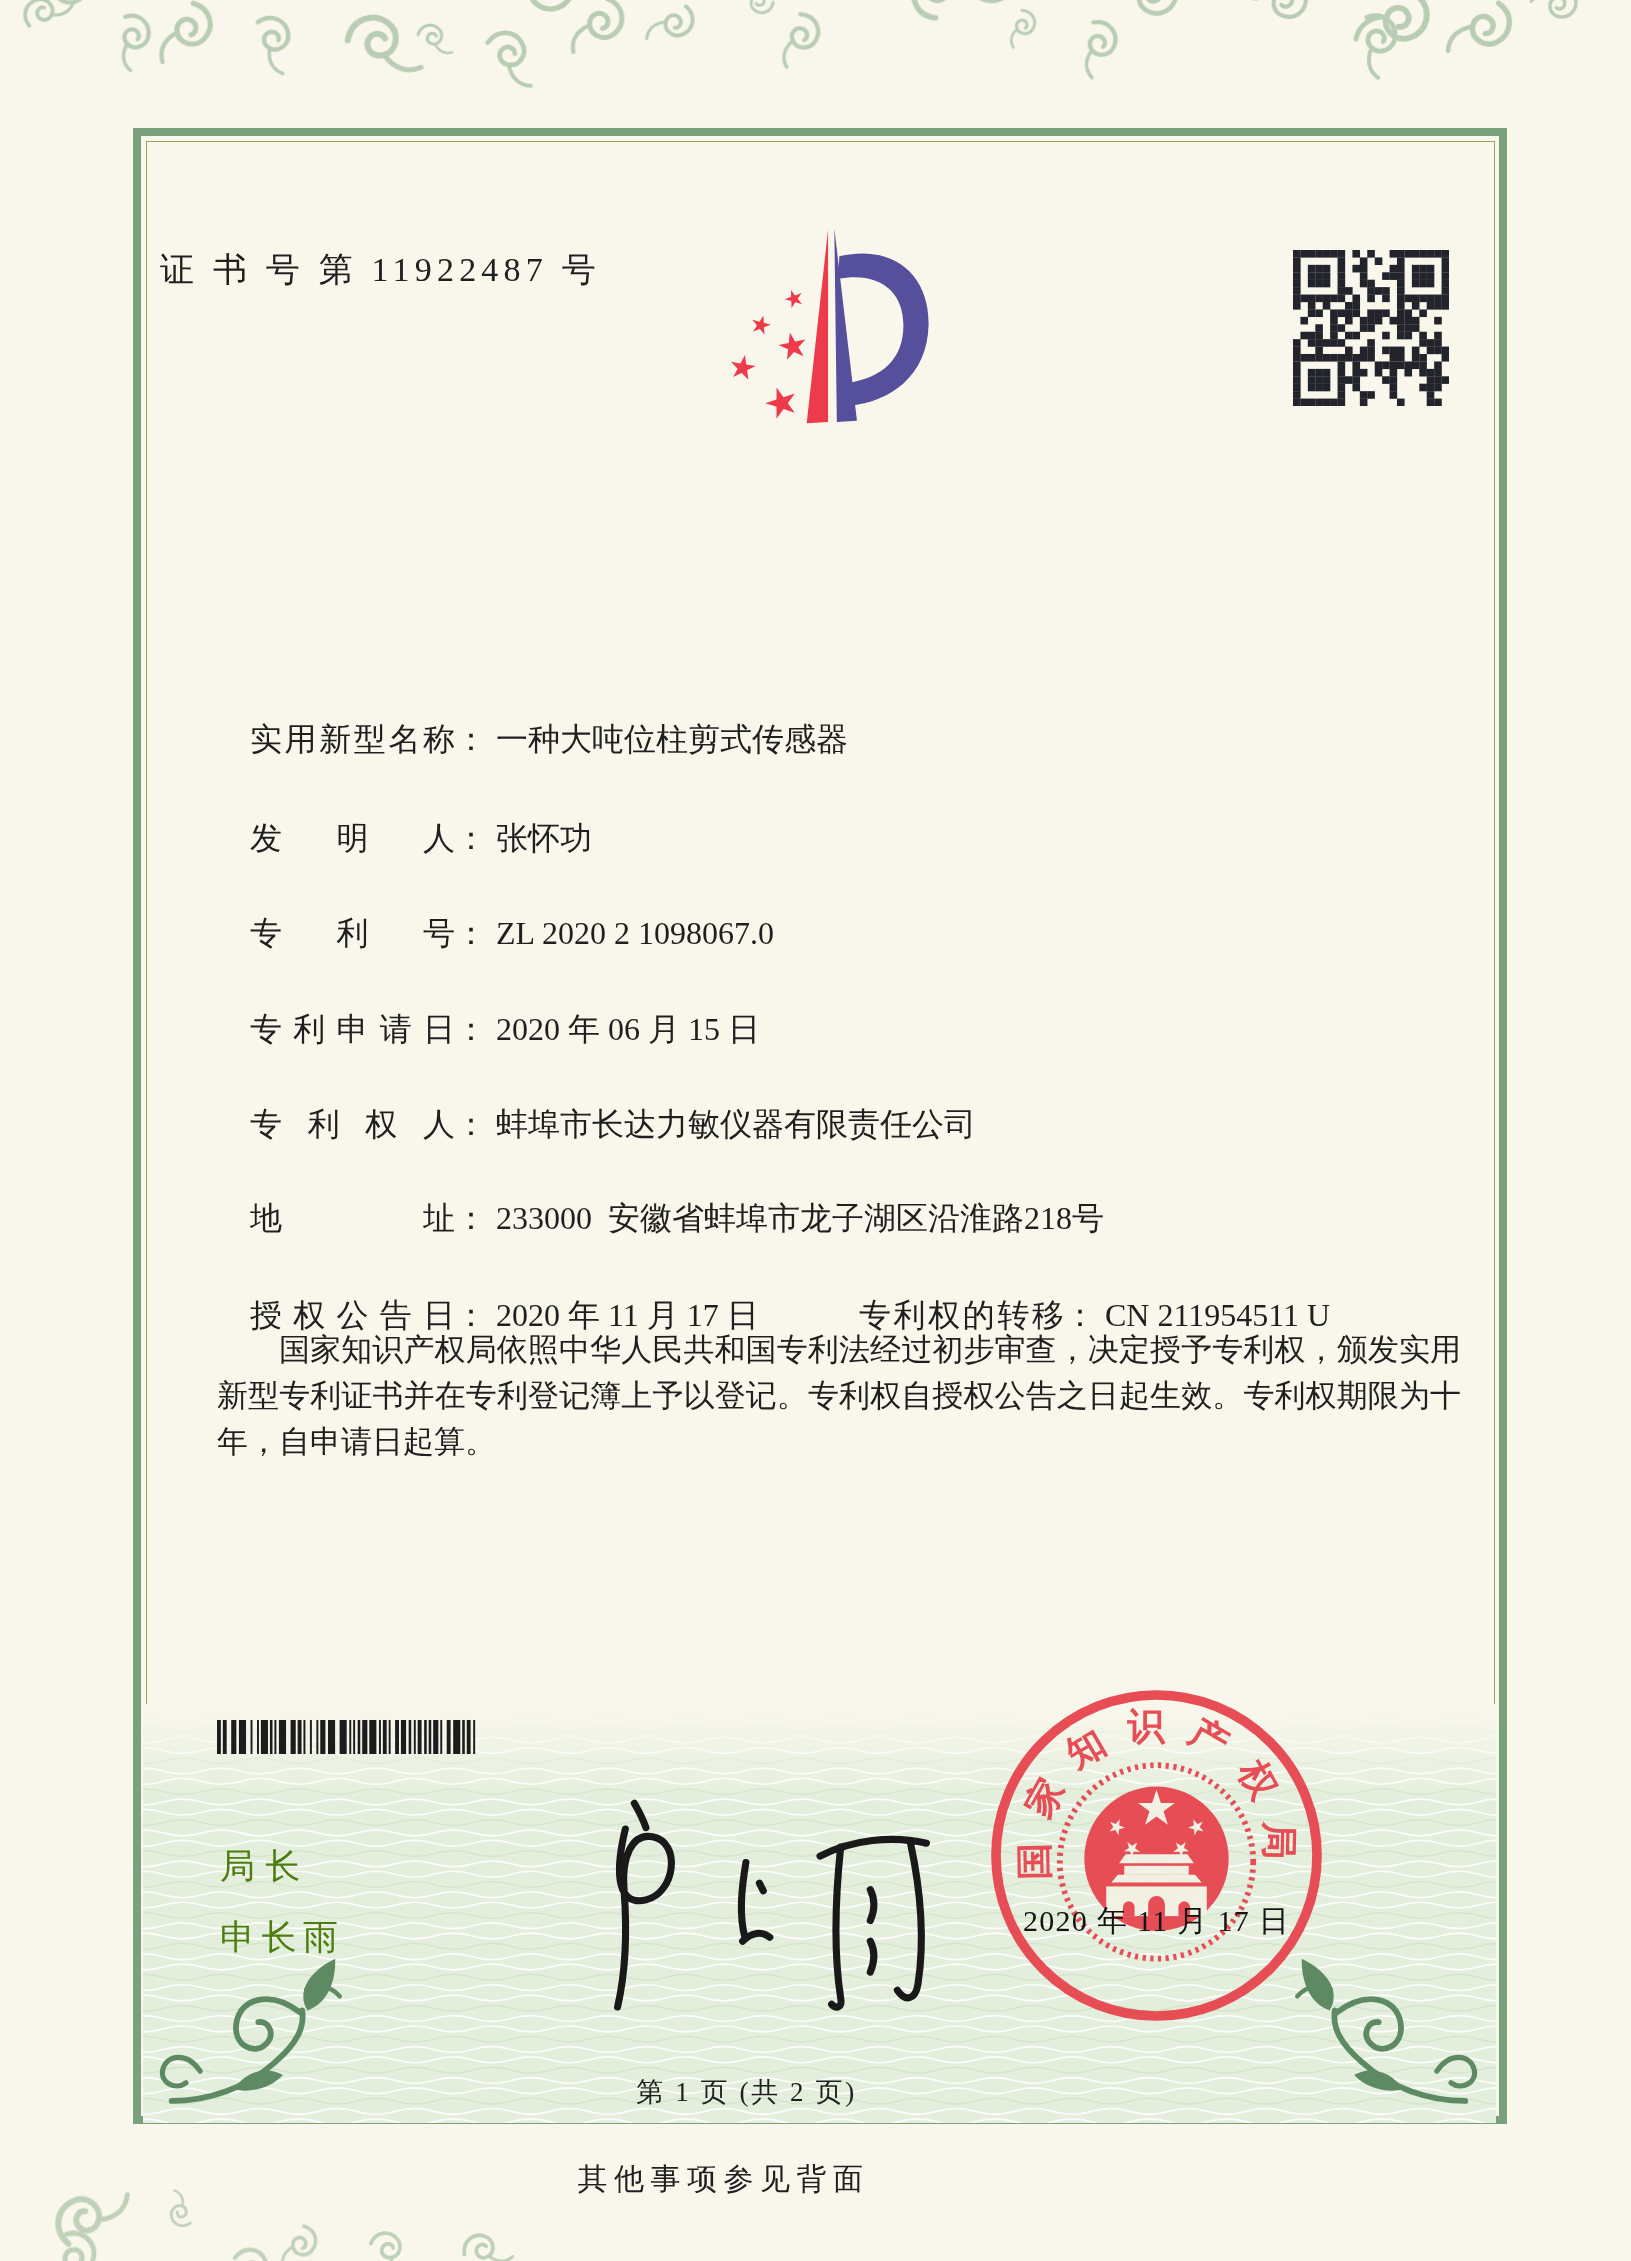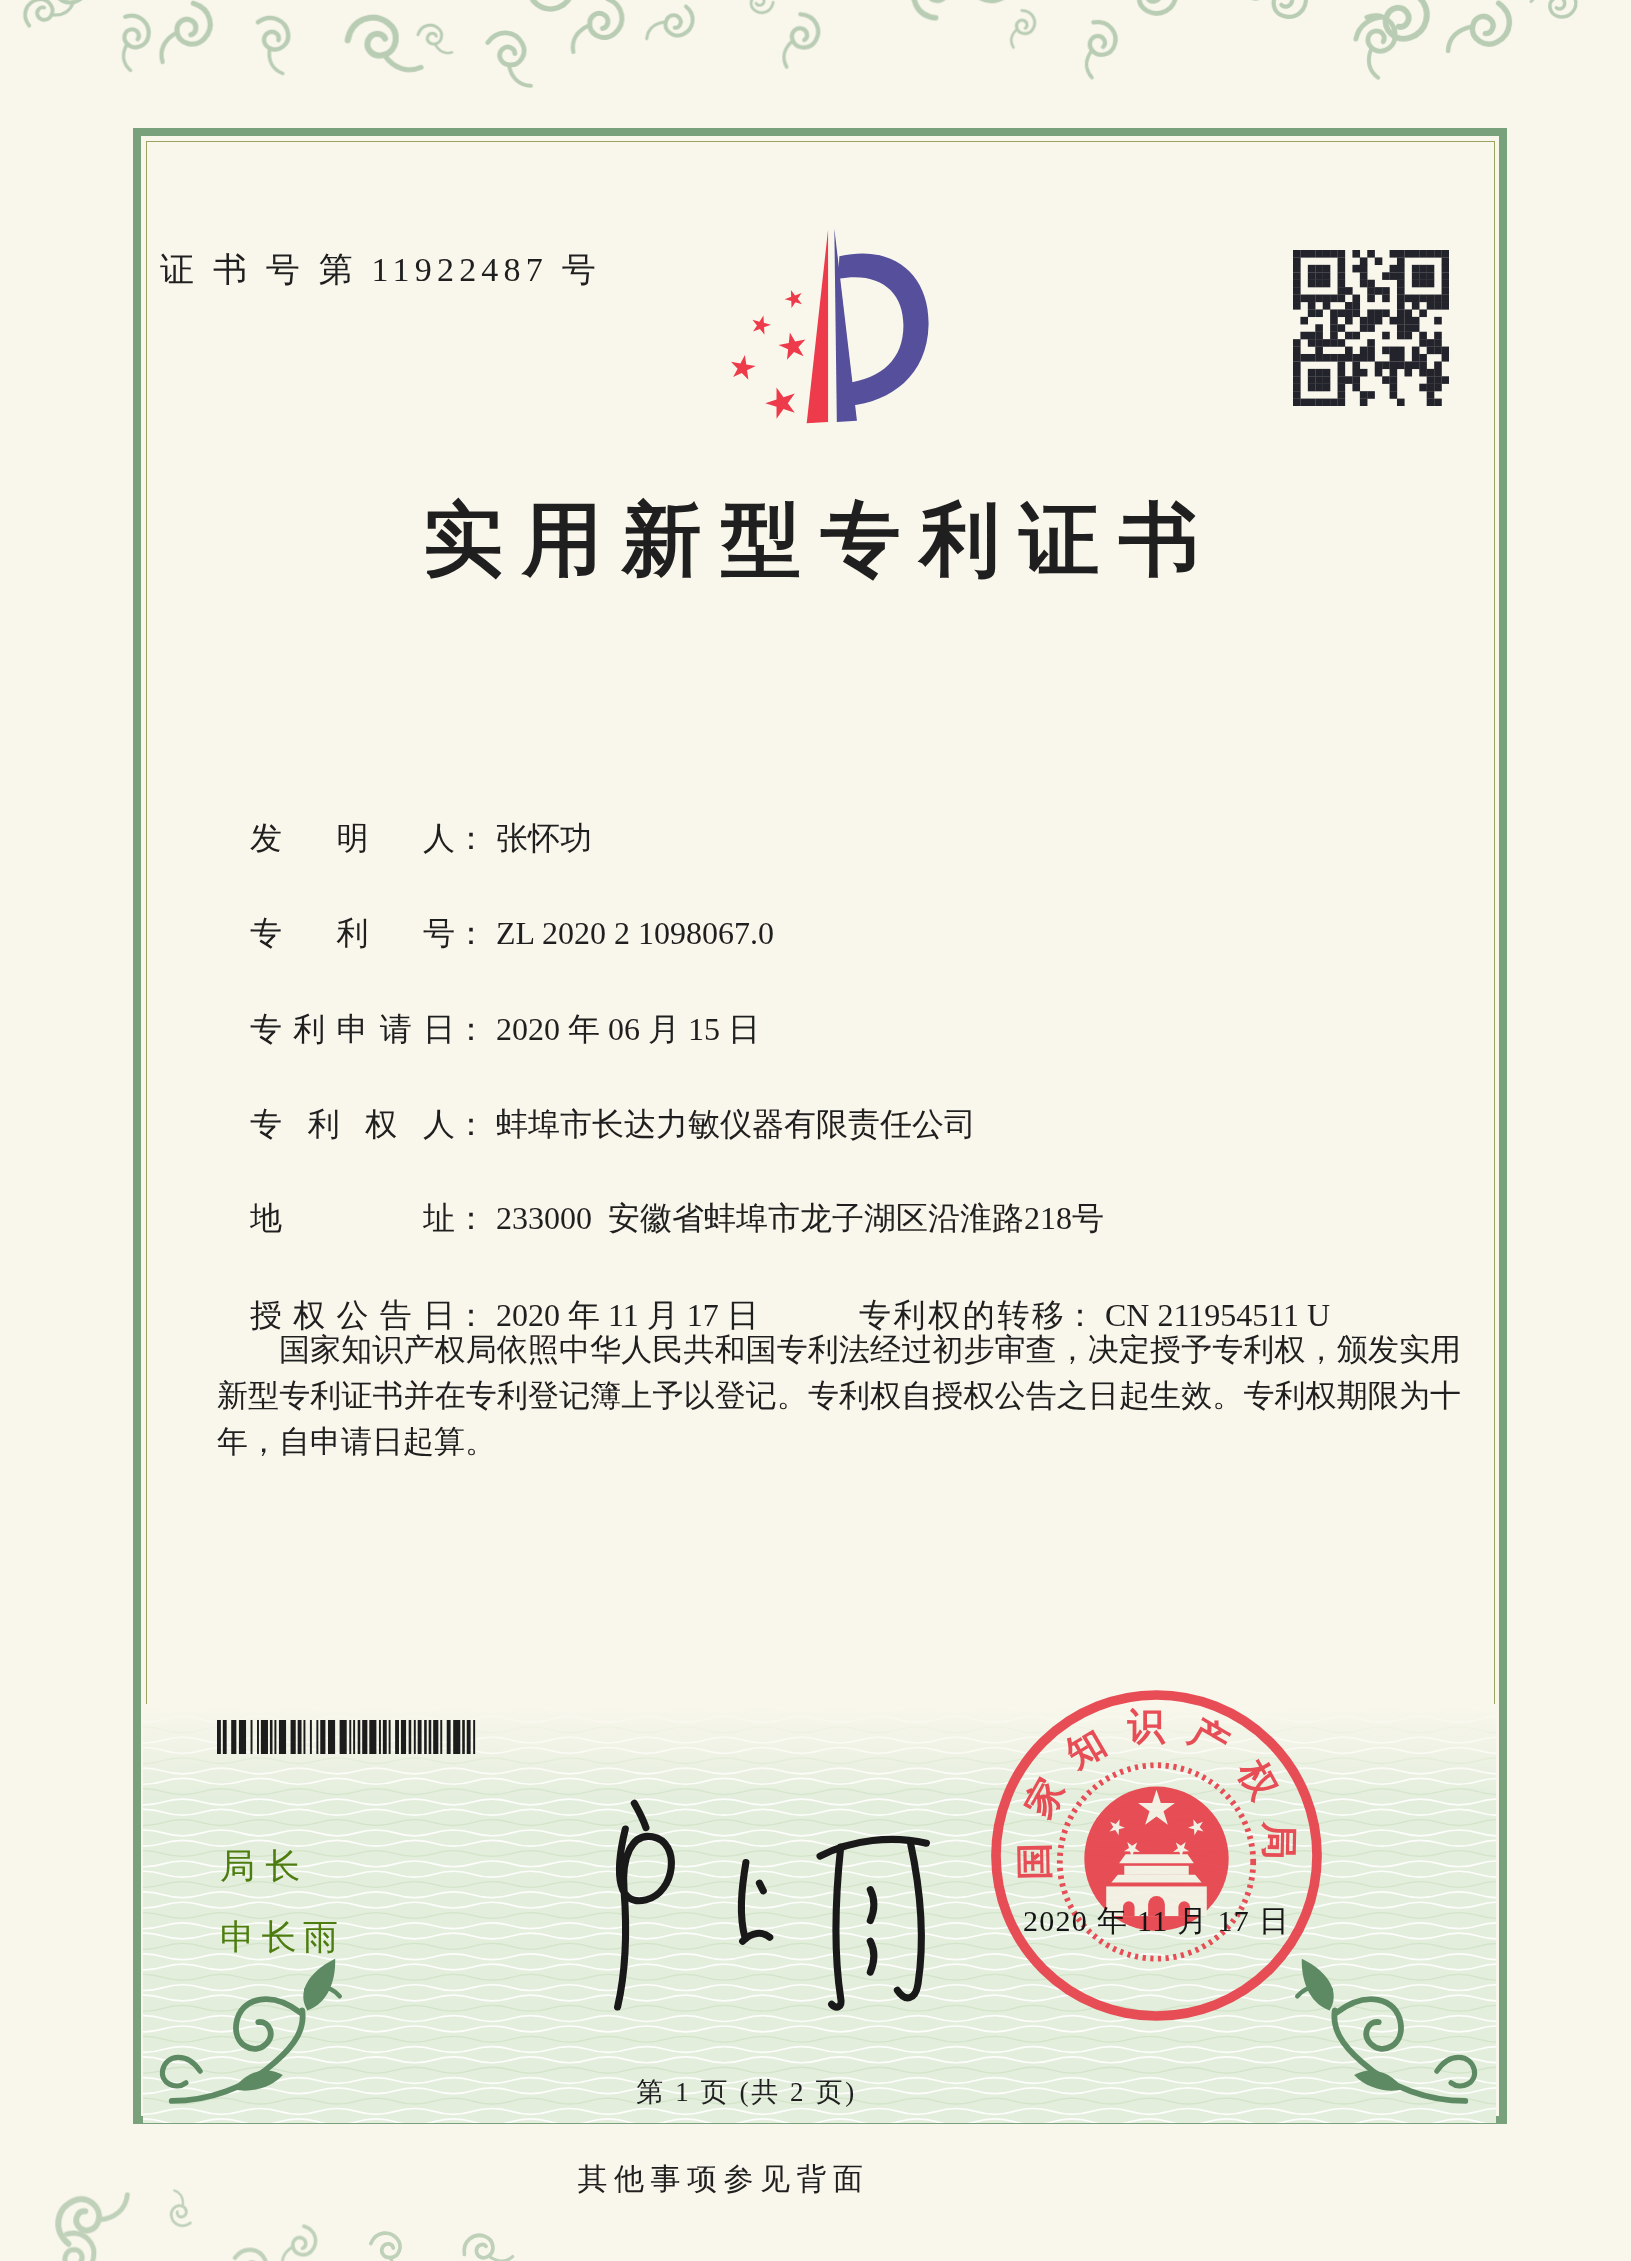--- a/index.html
+++ b/index.html
@@ -418,22 +418,24 @@
       <rect x="34.6" y="230.5" width="11.8" height="11.8"></rect>
       <rect x="46.1" y="230.5" width="11.8" height="11.8"></rect>
       <rect x="57.6" y="230.5" width="11.8" height="11.8"></rect>
       <rect x="69.1" y="230.5" width="11.8" height="11.8"></rect>
       <rect x="103.7" y="230.5" width="11.8" height="11.8"></rect>
       <rect x="161.3" y="230.5" width="11.8" height="11.8"></rect>
       <rect x="207.4" y="230.5" width="11.8" height="11.8"></rect>
       <rect x="219.0" y="230.5" width="11.8" height="11.8"></rect>
     </svg>
 
-  <div class="title">实用新型专利证书</div>
-
+
+  <div class="row" style="top:681px">
+    <span class="lbl">实用新型名称</span><span class="colon">：</span><span class="val">一种大吨位柱剪式传感器</span>
+  </div>
   <div class="row" style="top:780px">
     <span class="lbl">发明人</span><span class="colon">：</span><span class="val">张怀功</span>
   </div>
   <div class="row" style="top:875px">
     <span class="lbl">专利号</span><span class="colon">：</span><span class="val">ZL 2020 2 1098067.0</span>
   </div>
   <div class="row" style="top:971px">
     <span class="lbl">专利申请日</span><span class="colon">：</span><span class="val">2020 年 06 月 15 日</span>
   </div>
   <div class="row" style="top:1066px">

